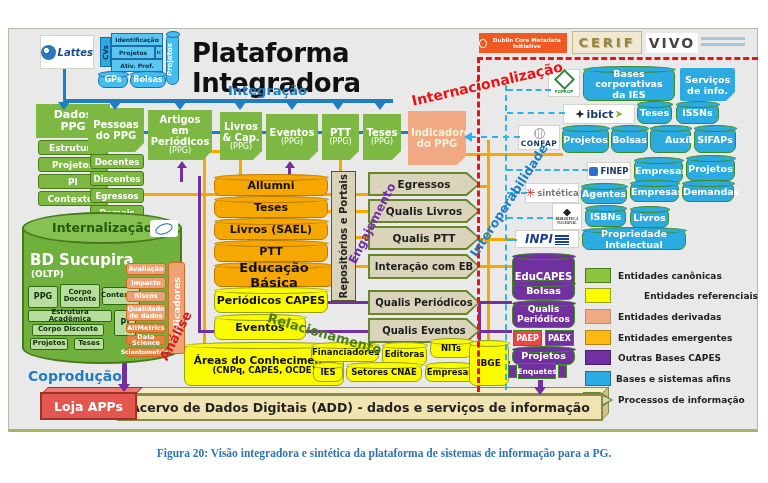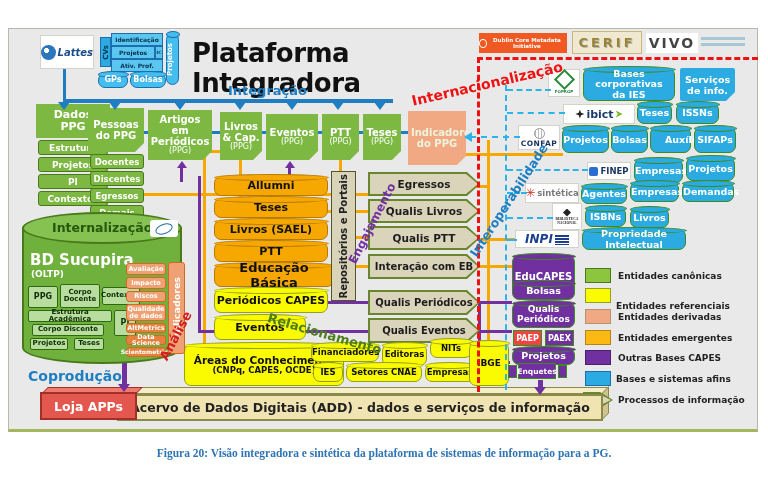--- a/index.html
+++ b/index.html
@@ -376,21 +376,21 @@
     </div>
   <div class="abs" style="left:508px;top:365px;width:9px;height:13px;background:#7030a0;border:1px solid #3d8a1f;z-index:2;"></div>
   <div class="abs" style="left:558px;top:365px;width:9px;height:13px;background:#7030a0;border:1px solid #3d8a1f;z-index:2;"></div>
   <div class="abs ctr" style="left:518px;top:363px;width:38px;height:16px;background:#7030a0;border:1.5px solid #3d8a1f;color:#fff;font-size:7.5px;font-weight:bold;z-index:3;">Enquetes</div>
   <div class="abs vl" style="left:538px;top:380px;width:5px;height:8px;background:#7030a0;"></div>
   <div class="abs tri tri-dp" style="left:534px;top:387px;"></div>
 
   <div class="abs" style="left:585px;top:268px;width:26px;height:15px;background:#8cc63e;border:1.5px solid #49791b;z-index:2;"></div>
   <div class="abs" style="left:618px;top:271px;font-size:9px;font-weight:bold;color:#222;z-index:2;">Entidades canônicas</div>
   <div class="abs" style="left:585px;top:288px;width:26px;height:15px;background:#fafa00;border:1px solid #95a11c;z-index:2;"></div>
-  <div class="abs" style="left:616px;top:291px;font-size:9px;font-weight:bold;color:#222;z-index:2;margin-top:10px;">Entidades referenciais</div>
+  <div class="abs" style="left:644px;top:291px;font-size:9px;font-weight:bold;color:#222;z-index:2;">Entidades referenciais</div>
   <div class="abs" style="left:585px;top:309px;width:26px;height:15px;background:#f1a983;border:1px solid #b5926f;z-index:2;"></div>
   <div class="abs" style="left:618px;top:312px;font-size:9px;font-weight:bold;color:#222;z-index:2;">Entidades derivadas</div>
   <div class="abs" style="left:585px;top:330px;width:26px;height:15px;background:#fcb813;border:1px solid #b5831c;z-index:2;"></div>
   <div class="abs" style="left:618px;top:333px;font-size:9px;font-weight:bold;color:#222;z-index:2;">Entidades emergentes</div>
   <div class="abs" style="left:585px;top:350px;width:26px;height:15px;background:#7030a0;border:1px solid #4b1f6e;z-index:2;"></div>
   <div class="abs" style="left:618px;top:353px;font-size:9px;font-weight:bold;color:#222;z-index:2;">Outras Bases CAPES</div>
   <div class="abs" style="left:585px;top:371px;width:26px;height:15px;background:#2babe1;border:1px solid #1b6fae;z-index:2;"></div>
   <div class="abs" style="left:616px;top:374px;font-size:9px;font-weight:bold;color:#222;z-index:2;">Bases e sistemas afins</div>
   <div class="abs pa" style="left:583px;top:392px;width:30px;height:16px;">
       <b></b>

